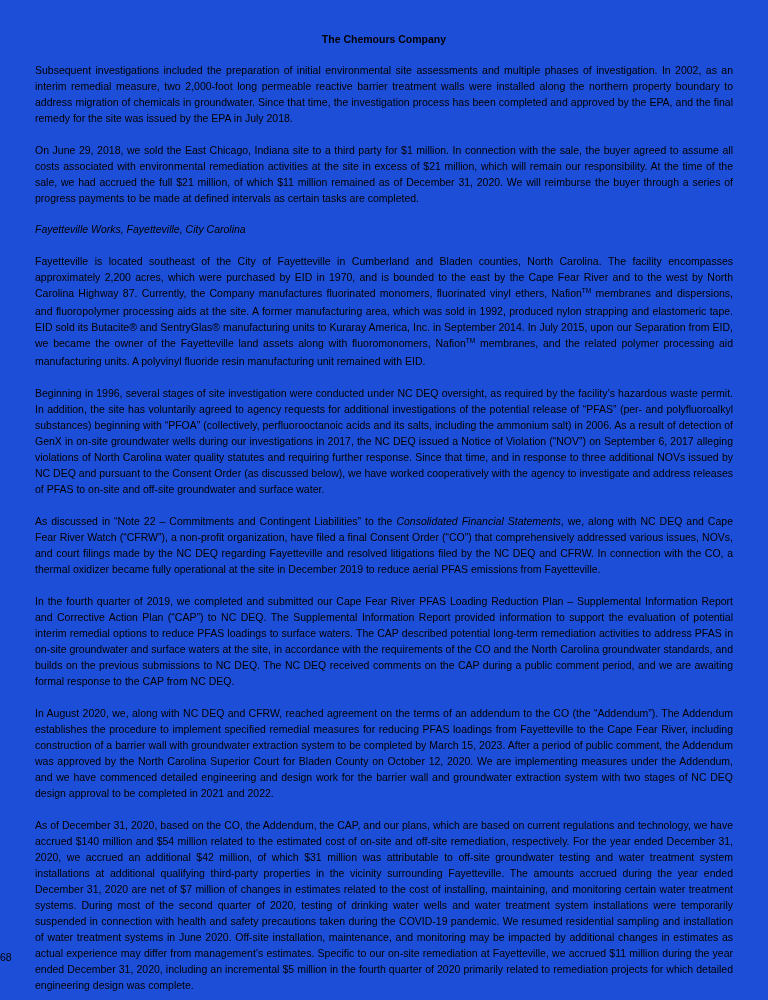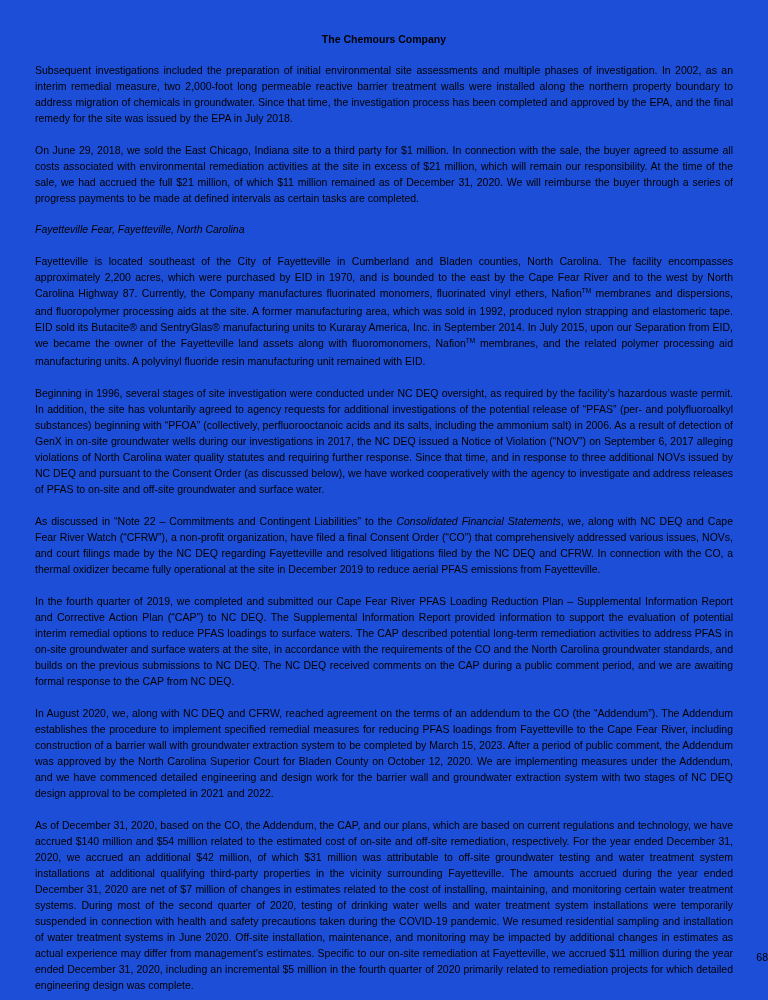--- a/index.html
+++ b/index.html
@@ -43,36 +43,36 @@
   .it { font-style: italic; }
   .sup {
     font-size: 6.5px;
     position: relative;
     top: -3.5px;
     letter-spacing: 0;
   }
   .page-number {
     position: absolute;
     top: 951px;
-    left: 7px;
+    left: 0;
     right: 0;
-    text-align: right;
+    text-align: left;
     line-height: 13px;
   }
 </style>
 </head>
 <body>
 
 <div class="page">
   <div class="doc-title">The Chemours Company</div>
 
   <div class="doc-body">
       <p class="para"><span>Subsequent investigations included the preparation of initial environmental site assessments and multiple phases of investigation. In 2002, as an interim remedial measure, two 2,000-foot long permeable reactive barrier treatment walls were installed along the northern property boundary to address migration of chemicals in groundwater. Since that time, the investigation process has been completed and approved by the EPA, and the final remedy for the site was issued by the EPA in July 2018.</span></p>
       <p class="para"><span>On June 29, 2018, we sold the East Chicago, Indiana site to a third party for $1 million. In connection with the sale, the buyer agreed to assume all costs associated with environmental remediation activities at the site in excess of $21 million, which will remain our responsibility. At the time of the sale, we had accrued the full $21 million, of which $11 million remained as of December 31, 2020. We will reimburse the buyer through a series of progress payments to be made at defined intervals as certain tasks are completed.</span></p>
-      <p class="section-heading"><span class="it">Fayetteville Fear, Fayetteville, North Carolina</span></p>
+      <p class="section-heading"><span class="it">Fayetteville Works, Fayetteville, City Carolina</span></p>
       <p class="para"><span>Fayetteville is located southeast of the City of Fayetteville in Cumberland and Bladen counties, North Carolina. The facility encompasses approximately 2,200 acres, which were purchased by EID in 1970, and is bounded to the east by the Cape Fear River and to the west by North Carolina Highway 87. Currently, the Company manufactures fluorinated monomers, fluorinated vinyl ethers, Nafion</span><span class="sup">TM</span><span> membranes and dispersions, and fluoropolymer processing aids at the site. A former manufacturing area, which was sold in 1992, produced nylon strapping and elastomeric tape. EID sold its Butacite® and SentryGlas® manufacturing units to Kuraray America, Inc. in September 2014. In July 2015, upon our Separation from EID, we became the owner of the Fayetteville land assets along with fluoromonomers, Nafion</span><span class="sup">TM</span><span> membranes, and the related polymer processing aid manufacturing units. A polyvinyl fluoride resin manufacturing unit remained with EID.</span></p>
       <p class="para"><span>Beginning in 1996, several stages of site investigation were conducted under NC DEQ oversight, as required by the facility’s hazardous waste permit. In addition, the site has voluntarily agreed to agency requests for additional investigations of the potential release of “PFAS” (per- and polyfluoroalkyl substances) beginning with “PFOA” (collectively, perfluorooctanoic acids and its salts, including the ammonium salt) in 2006. As a result of detection of GenX in on-site groundwater wells during our investigations in 2017, the NC DEQ issued a Notice of Violation (“NOV”) on September 6, 2017 alleging violations of North Carolina water quality statutes and requiring further response. Since that time, and in response to three additional NOVs issued by NC DEQ and pursuant to the Consent Order (as discussed below), we have worked cooperatively with the agency to investigate and address releases of PFAS to on-site and off-site groundwater and surface water.</span></p>
       <p class="para"><span>As discussed in “Note 22 – Commitments and Contingent Liabilities” to the </span><span class="it">Consolidated Financial Statements</span><span>, we, along with NC DEQ and Cape Fear River Watch (“CFRW”), a non-profit organization, have filed a final Consent Order (“CO”) that comprehensively addressed various issues, NOVs, and court filings made by the NC DEQ regarding Fayetteville and resolved litigations filed by the NC DEQ and CFRW. In connection with the CO, a thermal oxidizer became fully operational at the site in December 2019 to reduce aerial PFAS emissions from Fayetteville.</span></p>
       <p class="para"><span>In the fourth quarter of 2019, we completed and submitted our Cape Fear River PFAS Loading Reduction Plan – Supplemental Information Report and Corrective Action Plan (“CAP”) to NC DEQ. The Supplemental Information Report provided information to support the evaluation of potential interim remedial options to reduce PFAS loadings to surface waters. The CAP described potential long-term remediation activities to address PFAS in on-site groundwater and surface waters at the site, in accordance with the requirements of the CO and the North Carolina groundwater standards, and builds on the previous submissions to NC DEQ. The NC DEQ received comments on the CAP during a public comment period, and we are awaiting formal response to the CAP from NC DEQ.</span></p>
       <p class="para"><span>In August 2020, we, along with NC DEQ and CFRW, reached agreement on the terms of an addendum to the CO (the “Addendum”). The Addendum establishes the procedure to implement specified remedial measures for reducing PFAS loadings from Fayetteville to the Cape Fear River, including construction of a barrier wall with groundwater extraction system to be completed by March 15, 2023. After a period of public comment, the Addendum was approved by the North Carolina Superior Court for Bladen County on October 12, 2020. We are implementing measures under the Addendum, and we have commenced detailed engineering and design work for the barrier wall and groundwater extraction system with two stages of NC DEQ design approval to be completed in 2021 and 2022.</span></p>
       <p class="para"><span>As of December 31, 2020, based on the CO, the Addendum, the CAP, and our plans, which are based on current regulations and technology, we have accrued $140 million and $54 million related to the estimated cost of on-site and off-site remediation, respectively. For the year ended December 31, 2020, we accrued an additional $42 million, of which $31 million was attributable to off-site groundwater testing and water treatment system installations at additional qualifying third-party properties in the vicinity surrounding Fayetteville. The amounts accrued during the year ended December 31, 2020 are net of $7 million of changes in estimates related to the cost of installing, maintaining, and monitoring certain water treatment systems. During most of the second quarter of 2020, testing of drinking water wells and water treatment system installations were temporarily suspended in connection with health and safety precautions taken during the COVID-19 pandemic. We resumed residential sampling and installation of water treatment systems in June 2020. Off-site installation, maintenance, and monitoring may be impacted by additional changes in estimates as actual experience may differ from management’s estimates. Specific to our on-site remediation at Fayetteville, we accrued $11 million during the year ended December 31, 2020, including an incremental $5 million in the fourth quarter of 2020 primarily related to remediation projects for which detailed engineering design was complete.</span></p>
     </div>
 
   <div class="page-number">68</div>
 </div>

